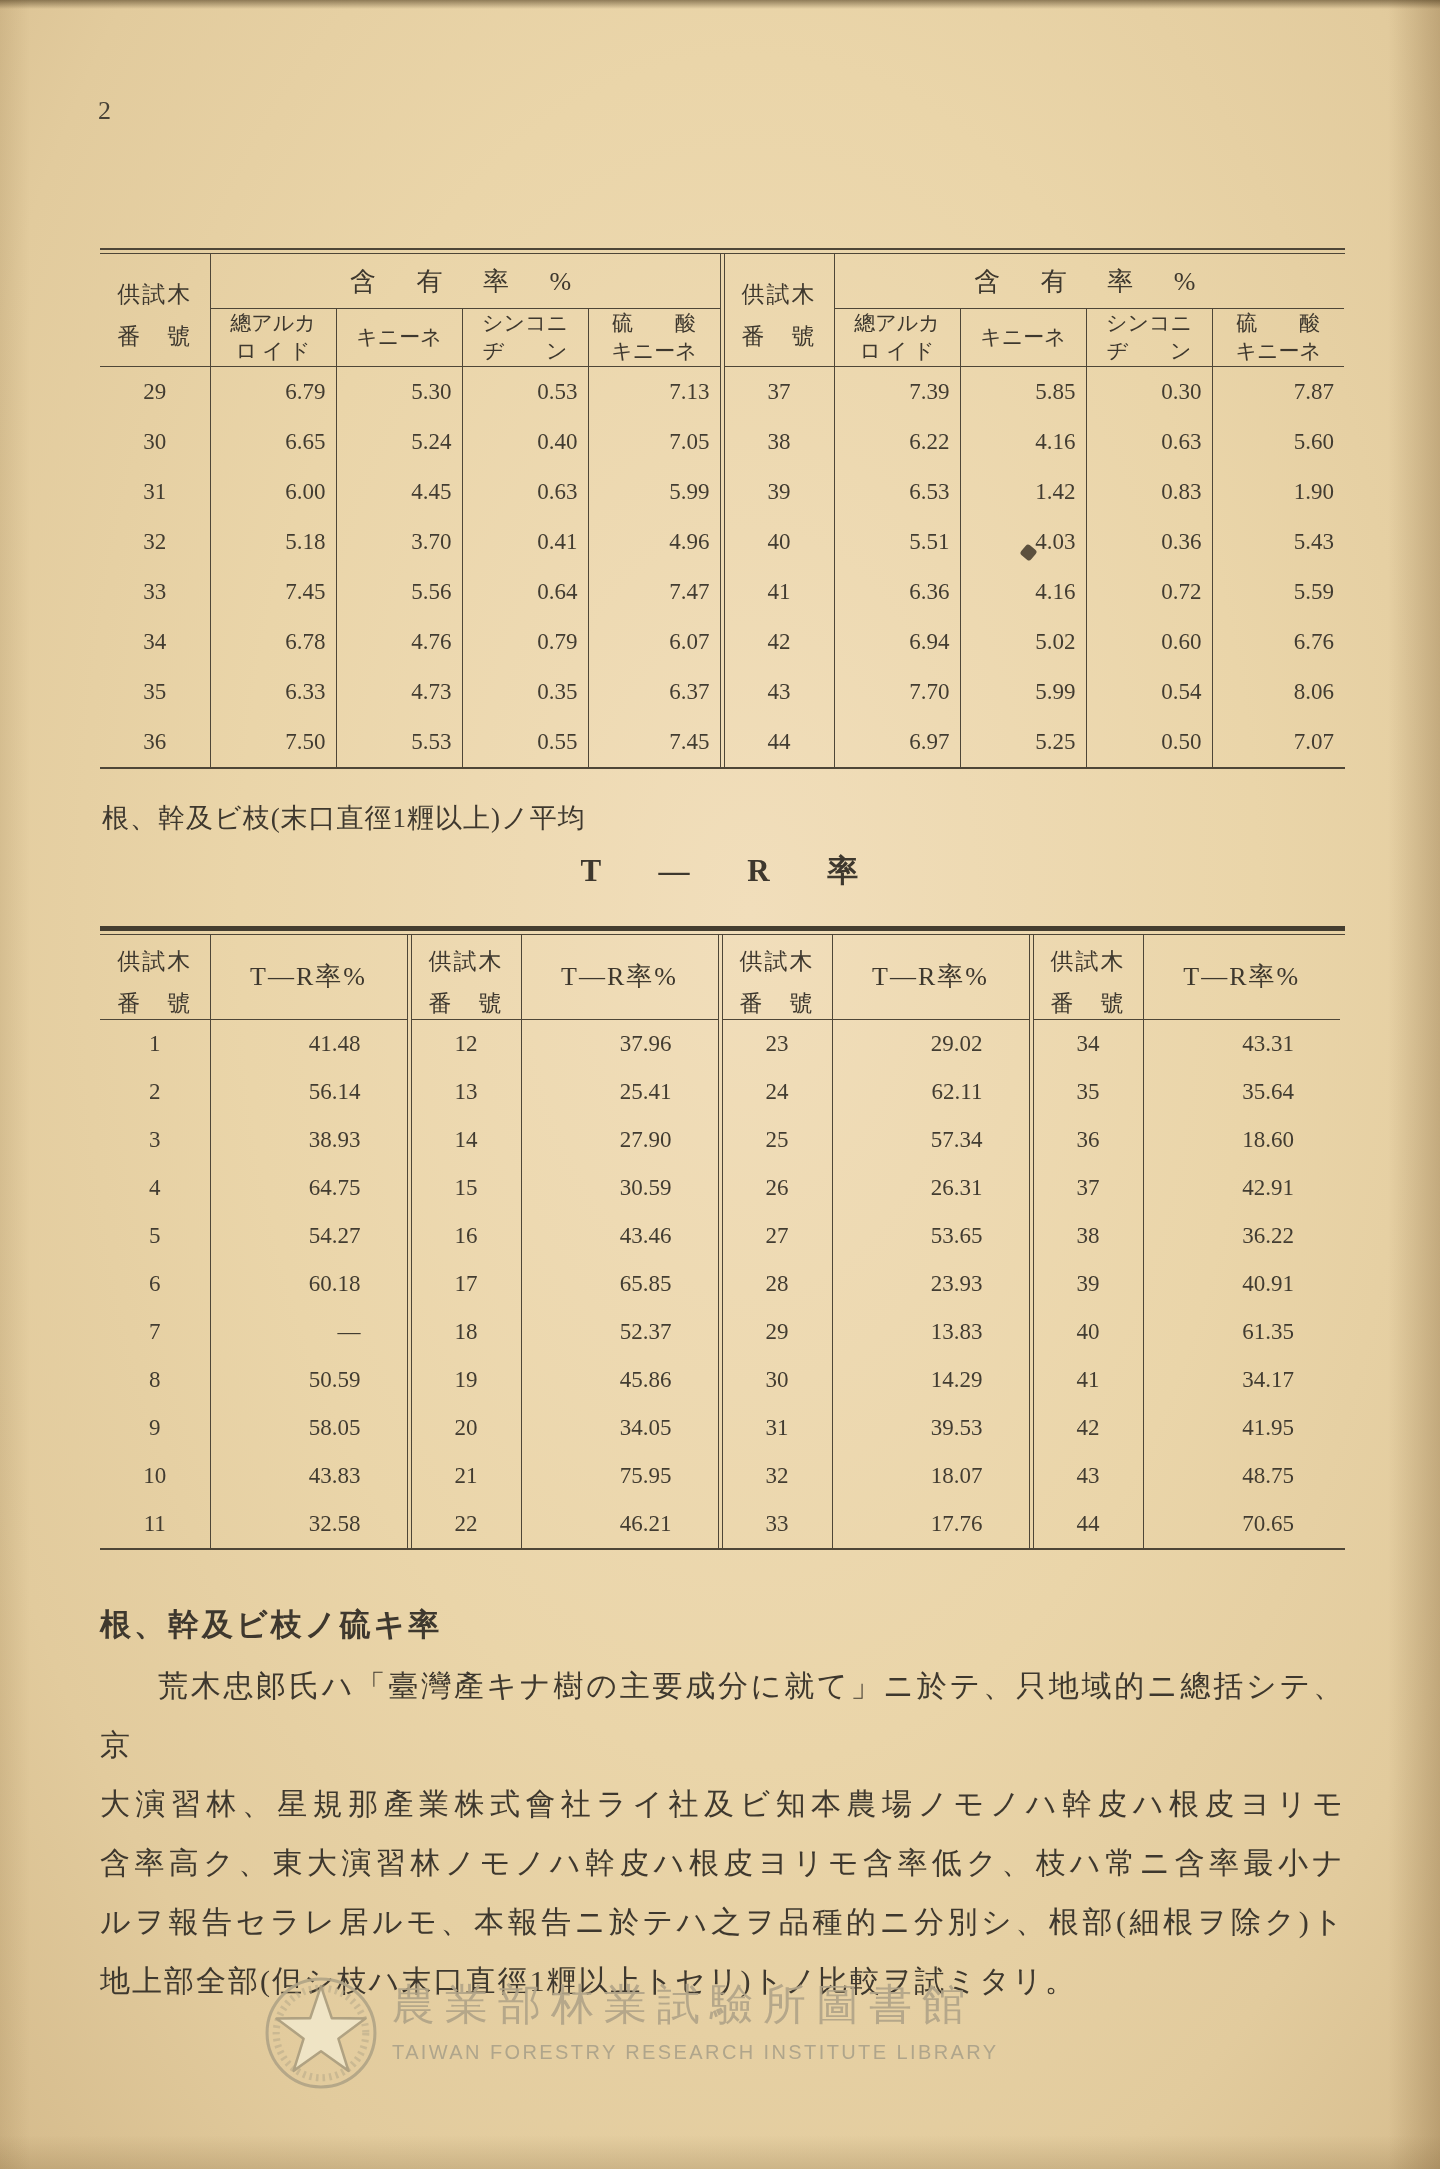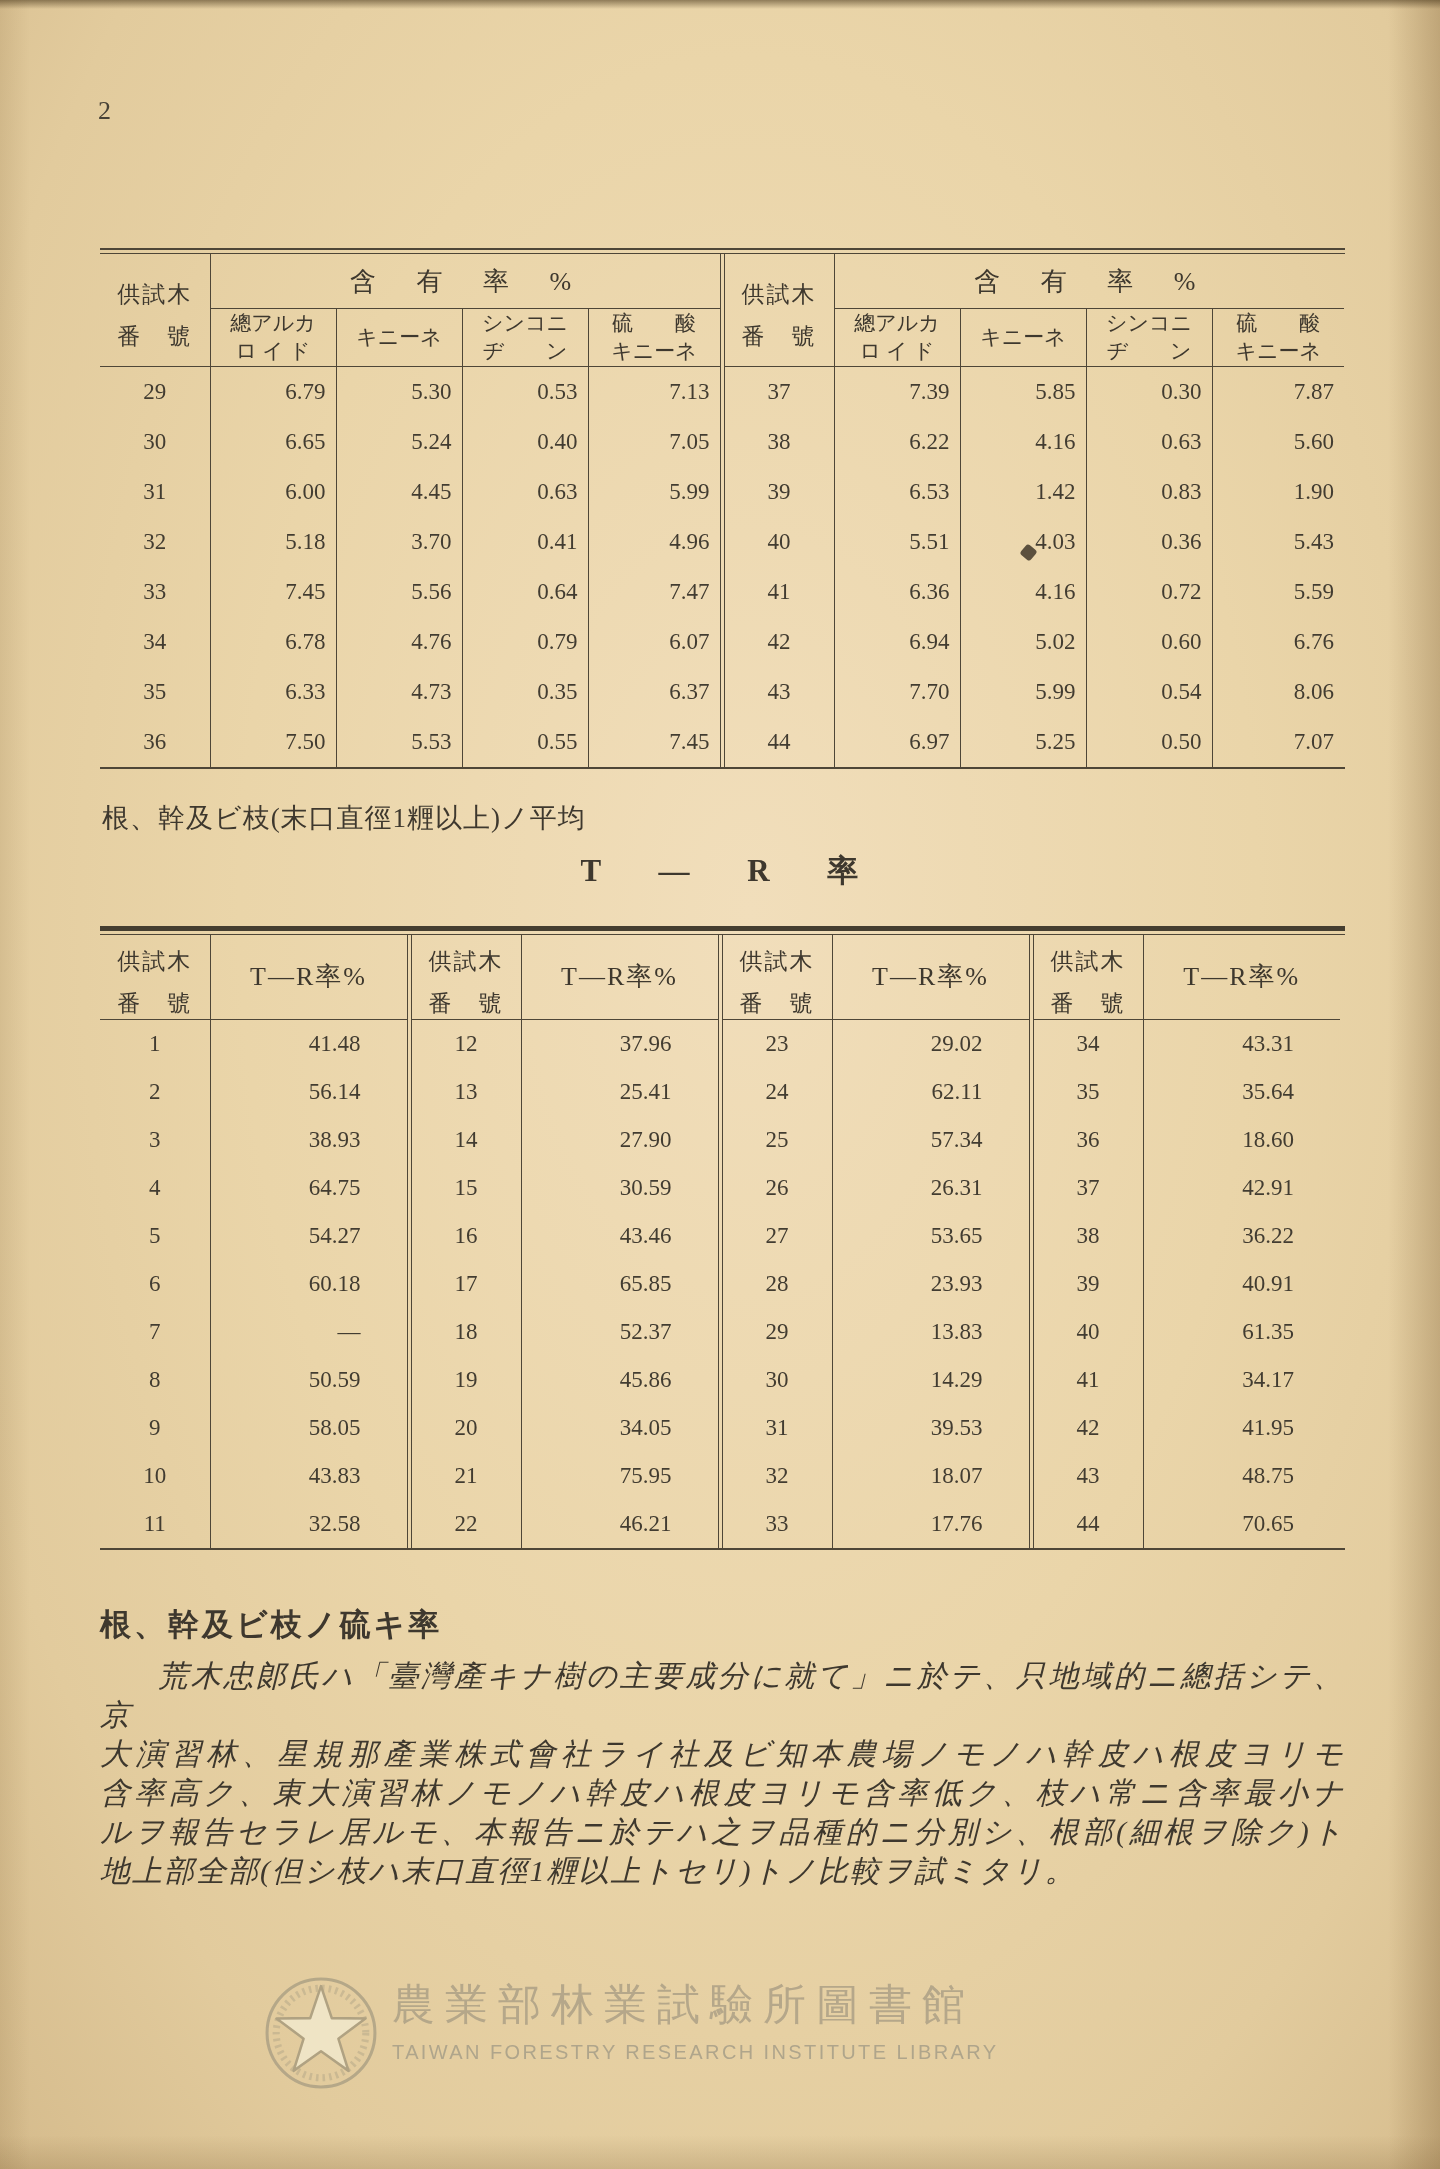--- a/index.html
+++ b/index.html
@@ -66,21 +66,21 @@
   .t2 tbody td+td{border-left:1px solid var(--rule);}
   .t2 td.val{text-align:right;padding-right:46px;}
 
   
   .note{position:absolute;left:102px;top:800px;font-size:27px;letter-spacing:1px;}
   .tr-title{position:absolute;left:100px;top:850px;width:1245px;text-align:center;
     font-size:31px;font-weight:bold;word-spacing:38px;letter-spacing:6px;}
   .heading{position:absolute;left:100px;top:1604px;width:1245px;margin:0;
     font-size:31px;font-weight:bold;letter-spacing:3px;}
   .para{position:absolute;left:100px;top:1656px;width:1245px;font-size:30px;
-    line-height:39px;letter-spacing:2px;font-style:italic;}
+    line-height:59px;letter-spacing:2px;}
   .jline{text-align:justify;text-align-last:justify;}
   .jfirst{text-indent:58px;}
   .jlast{text-align:left;text-align-last:left;}
 
   
   .stamp{position:absolute;left:264px;top:1976px;display:flex;align-items:flex-start;gap:14px;opacity:.92;}
   .stamp-logo{width:114px;height:114px;flex:0 0 auto;}
   .stamp-jp{font-size:43px;letter-spacing:10px;color:var(--ghost);
     font-family:"Liberation Sans","DejaVu Sans",sans-serif;}
   .stamp-en{margin-top:7px;font-size:20px;letter-spacing:2.4px;color:#aba28a;

